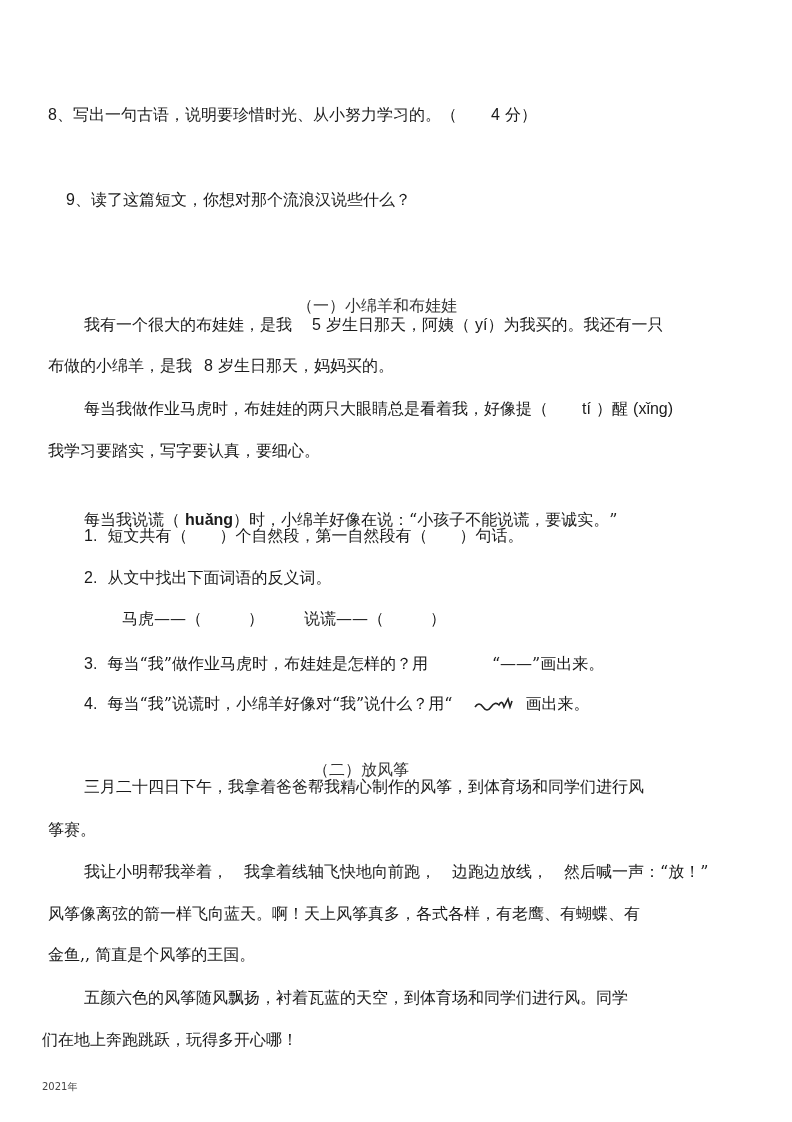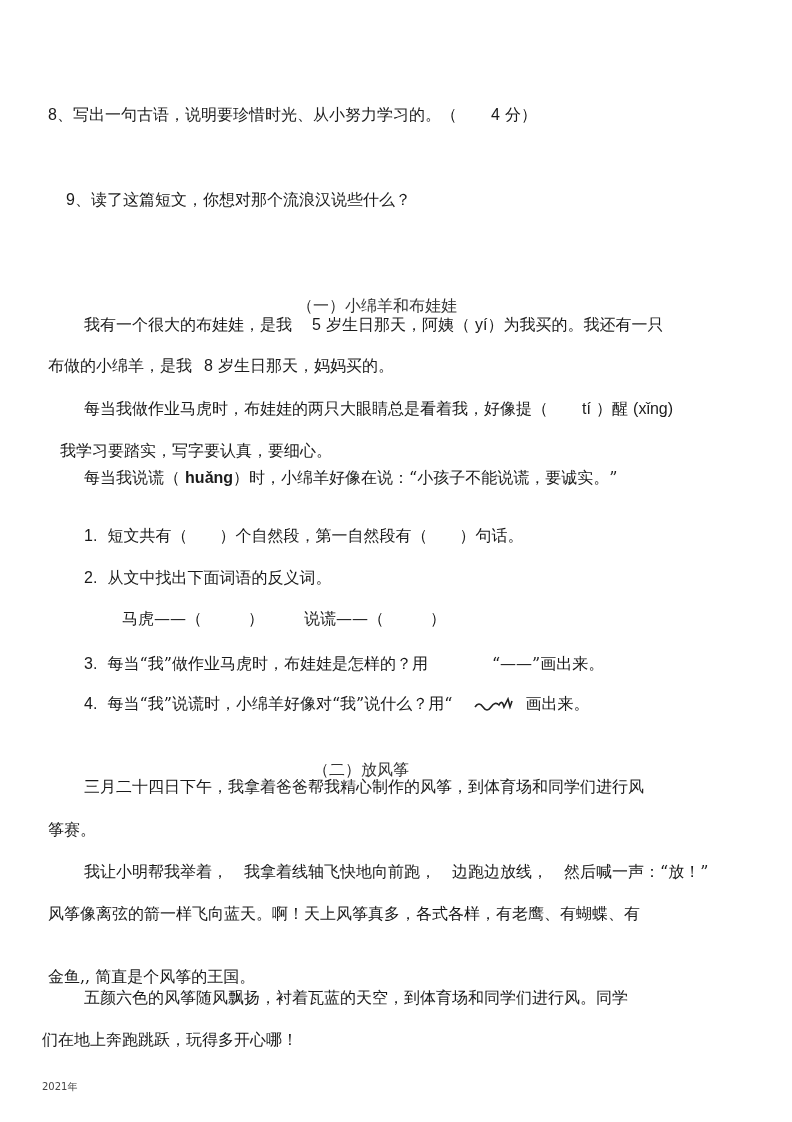--- a/index.html
+++ b/index.html
@@ -34,23 +34,23 @@
 <div class="line" style="left:84px; top:315px;">
   <span>我有一个很大的布娃娃，是我</span><span class="gap" style="width:20px"></span><span class="num">5</span>&nbsp;<span>岁生日那天，阿姨（</span>&nbsp;<span class="num">yí</span><span>）为我买的。我还有一只</span>
 </div>
 <div class="line" style="left:48px; top:356px;">
   <span>布做的小绵羊，是我</span><span class="gap" style="width:12px"></span><span class="num">8</span>&nbsp;<span>岁生日那天，妈妈买的。</span>
 </div>
 
 <div class="line" style="left:84px; top:399px;">
   <span>每当我做作业马虎时，布娃娃的两只大眼睛总是看着我，好像提（</span><span class="gap" style="width:34px"></span><span class="num">tí</span>&nbsp;<span>）醒</span>&nbsp;<span class="num">(xǐng)</span>
 </div>
-<div class="line" style="left:48px; top:441px;margin-left:12px;">我学习要踏实，写字要认真，要细心。</div>
+<div class="line" style="left:48px; top:441px;">我学习要踏实，写字要认真，要细心。</div>
 
-<div class="line" style="left:84px; top:468px;">
+<div class="line" style="left:84px; top:510px;">
   <span>每当我说谎（</span>&nbsp;<span class="num" style="font-weight:bold">huǎng</span><span>）时，小绵羊好像在说：“小孩子不能说谎，要诚实。”</span>
 </div>
 
 <div class="line" style="left:84px; top:526px;">
   <span class="num">1.</span>&nbsp;&nbsp;<span>短文共有（　　）个自然段，第一自然段有（　　）句话。</span>
 </div>
 <div class="line" style="left:84px; top:568px;">
   <span class="num">2.</span>&nbsp;&nbsp;<span>从文中找出下面词语的反义词。</span>
 </div>
 <div class="line" style="left:122px; top:609px;">
@@ -63,17 +63,17 @@
   <span class="num">4.</span>&nbsp;&nbsp;<span>每当“我”说谎时，小绵羊好像对“我”说什么？用“</span><span class="gap" style="width:22px"></span><svg class="wavy" width="46" height="16" viewBox="0 0 46 16">
       <path d="M1 10 Q5 4 9 10 T17 10 T25 8 Q28 2 30 10 L34 2 L36 10 L38 4" fill="none" stroke="#222" stroke-width="1.6"></path>
     </svg>&nbsp;<span>画出来。</span>
 </div>
 
 <div class="line title" style="left:313px; top:736px;">（二）放风筝</div>
 <div class="line" style="left:84px; top:777px;">三月二十四日下午，我拿着爸爸帮我精心制作的风筝，到体育场和同学们进行风</div>
 <div class="line" style="left:48px; top:820px;">筝赛。</div>
 <div class="line" style="left:84px; top:862px;">我让小明帮我举着，　我拿着线轴飞快地向前跑，　边跑边放线，　然后喊一声：“放！”</div>
 <div class="line" style="left:48px; top:904px;">风筝像离弦的箭一样飞向蓝天。啊！天上风筝真多，各式各样，有老鹰、有蝴蝶、有</div>
-<div class="line" style="left:48px; top:945px;margin-top:22px;">金鱼,, 简直是个风筝的王国。</div>
+<div class="line" style="left:48px; top:945px;">金鱼,, 简直是个风筝的王国。</div>
 <div class="line" style="left:84px; top:988px;">五颜六色的风筝随风飘扬，衬着瓦蓝的天空，到体育场和同学们进行风。同学</div>
 <div class="line" style="left:42px; top:1030px;">们在地上奔跑跳跃，玩得多开心哪！</div>
 
 <div class="footer">2021年</div>
 
 </body></html>

